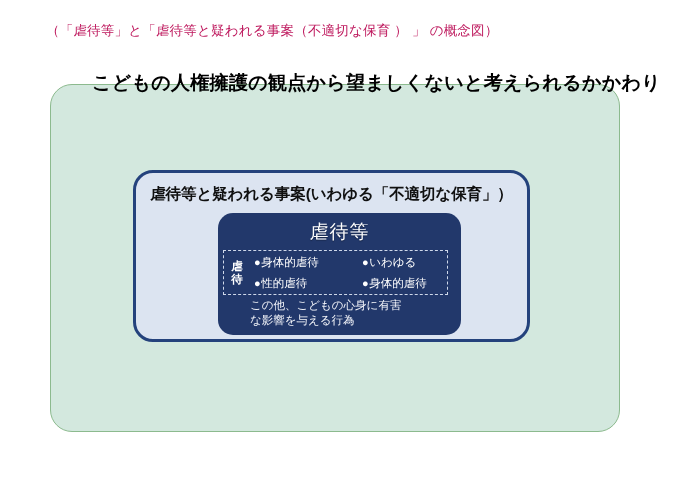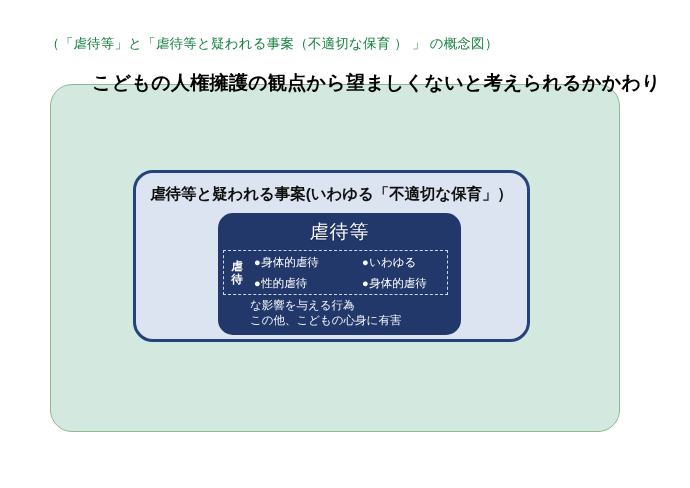--- a/index.html
+++ b/index.html
@@ -16,26 +16,26 @@
     position: relative;
     overflow: hidden;
     color: #000000;
   }
 
   
 
   .subtitle {
     position: absolute;
     left: 46px;
-    top: 34px;
+    top: 21px;
     font-size: 13.5px;
     line-height: 20px;
     letter-spacing: 0.2px;
     white-space: nowrap;
-    color: #15803d;
+    color: #be185d;
     font-weight: 400;
   }
 
   .main-title {
     position: absolute;
     left: 92px;
     top: 71px;
     font-size: 19px;
     line-height: 24px;
     font-weight: bold;
@@ -216,18 +216,18 @@
         </div>
         <div class="type-item">
           <span class="type-bullet">●</span>
           <span>身体的虐待</span>
         </div>
       </div>
 
     </div>
 
     <div class="navy-note">
+      <span>この他、こどもの心身に有害</span>
       <span>な影響を与える行為</span>
-      <span>この他、こどもの心身に有害</span>
     </div>
 
   </div>
 </div>
 
 </body></html>

